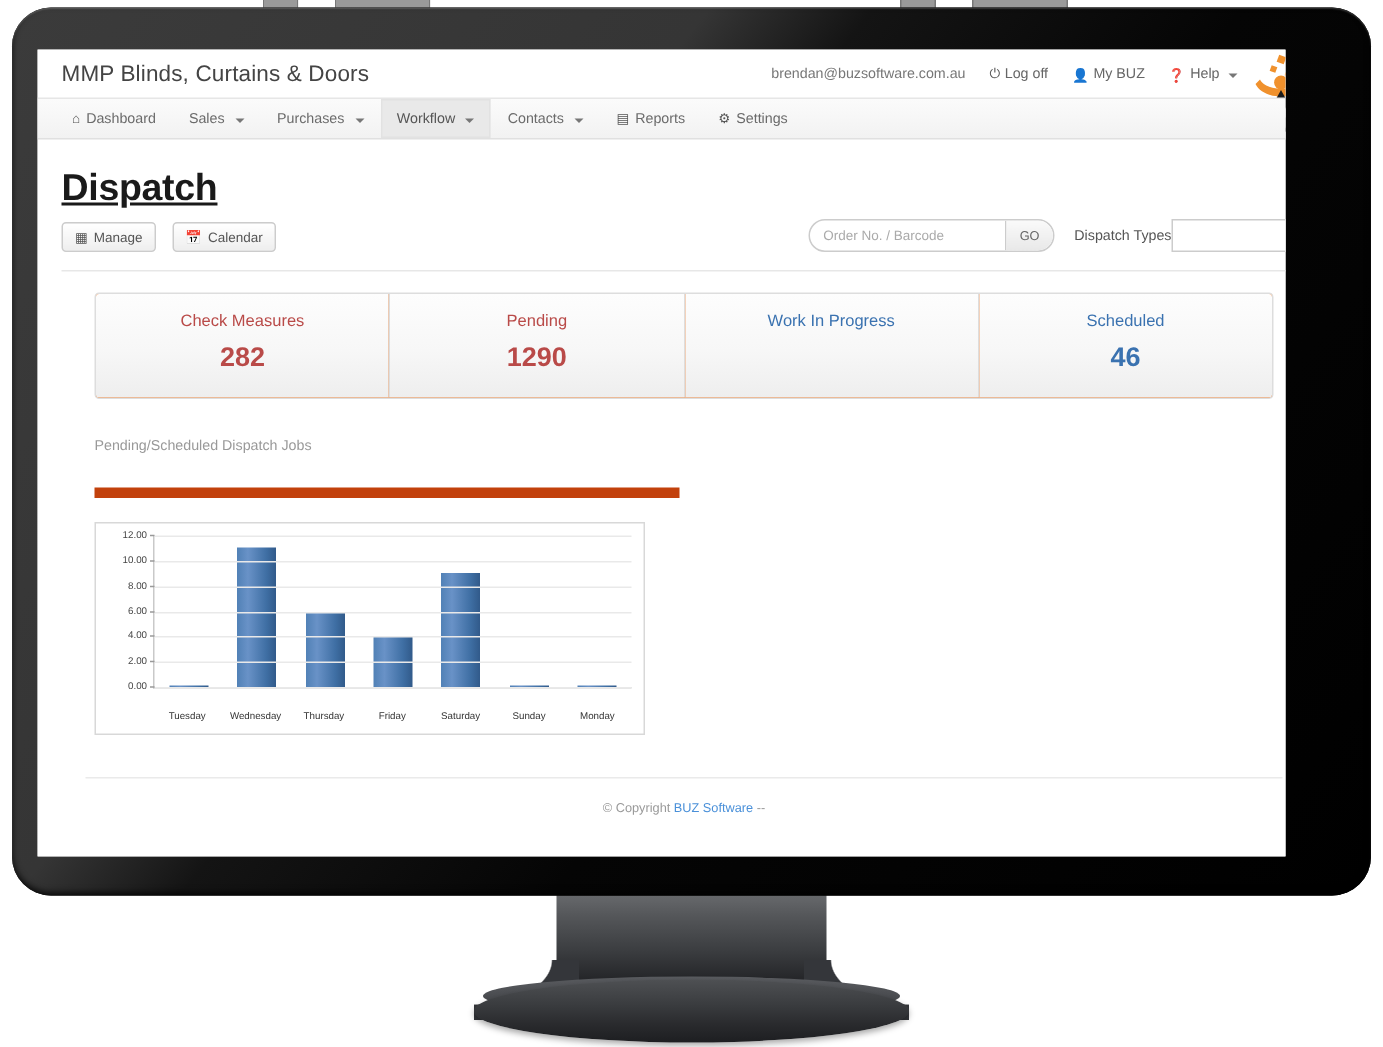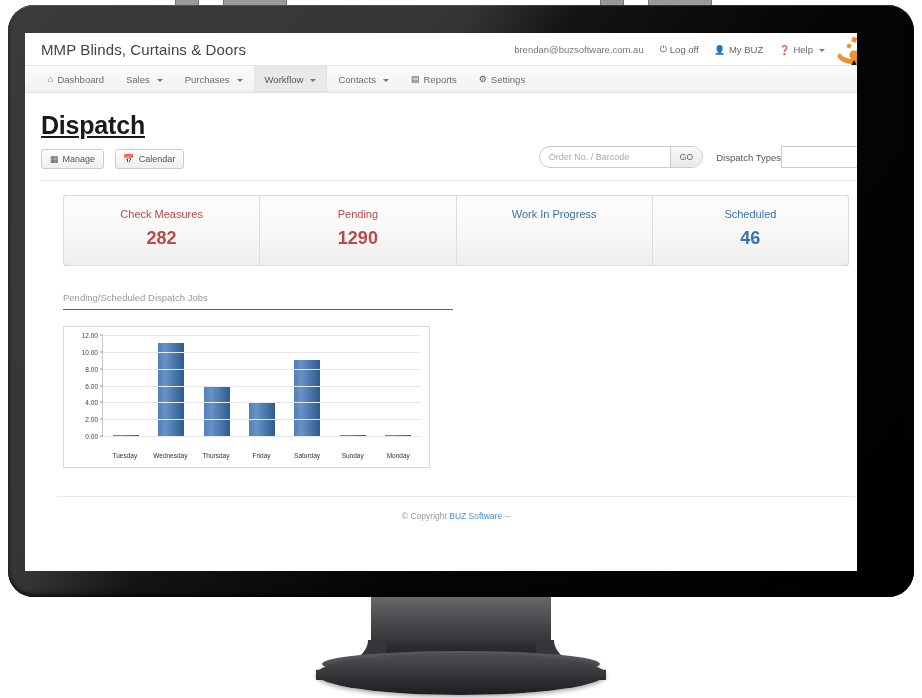--- a/index.html
+++ b/index.html
@@ -105,21 +105,21 @@
   
   .cards{display:flex;margin:0 22px;border:1px solid #ddd;border-radius:3px;overflow:hidden;background:#f97316;}
   .card{flex:1;padding:12px 6px 16px 6px;text-align:center;border-right:1px solid #ddd;
         background:linear-gradient(to bottom,#fdfdfd 0%,#f7f7f7 55%,#eeeeee 100%);}
   .card:last-child{border-right:0;}
   .card .lbl{font-size:11px;margin-bottom:8px;}
   .card .val{font-size:18px;font-weight:bold;}
 
   
   .chartsec{margin:26px 22px 0 22px;}
-  .chart-title{font-size:9.5px;color:#999;padding-bottom:6px;border-bottom:1px solid #c2410c;width:390px;}
+  .chart-title{font-size:9.5px;color:#999;padding-bottom:22px;border-bottom:7px solid #c2410c;width:390px;}
   .chart-frame{margin-top:16px;width:365px;height:140px;border:1px solid #d8d8d8;background:#fff;position:relative;}
   .plot{position:absolute;left:38px;top:8px;right:8px;bottom:30px;border-left:1px solid #c9c9c9;border-bottom:1px solid #c9c9c9;}
   .gridline{position:absolute;left:0;right:0;height:1px;background:#e9e9e9;}
   .ytick{position:absolute;right:100%;margin-right:5px;transform:translateY(-50%);font-size:6.5px;color:#444;white-space:nowrap;}
   .ytickmark{position:absolute;right:100%;width:3px;height:1px;background:#999;transform:translateY(-50%);}
   .bars{position:absolute;left:0;right:0;bottom:0;top:0;display:flex;align-items:flex-end;}
   .barcell{flex:1;display:flex;flex-direction:column;align-items:center;justify-content:flex-end;height:100%;}
   .bar{width:26px;background:linear-gradient(to right,#4e7ab0 0%,#5a87bd 30%,#3e6899 78%,#2f5party 100%);
        background:linear-gradient(to right,#5580b5 0%,#6691c6 25%,#4a78ab 70%,#2f5party 100%);
        background:linear-gradient(to right,#5181b6 0%,#6992c7 28%,#3f6fa4 75%,#315a8a 100%);}

